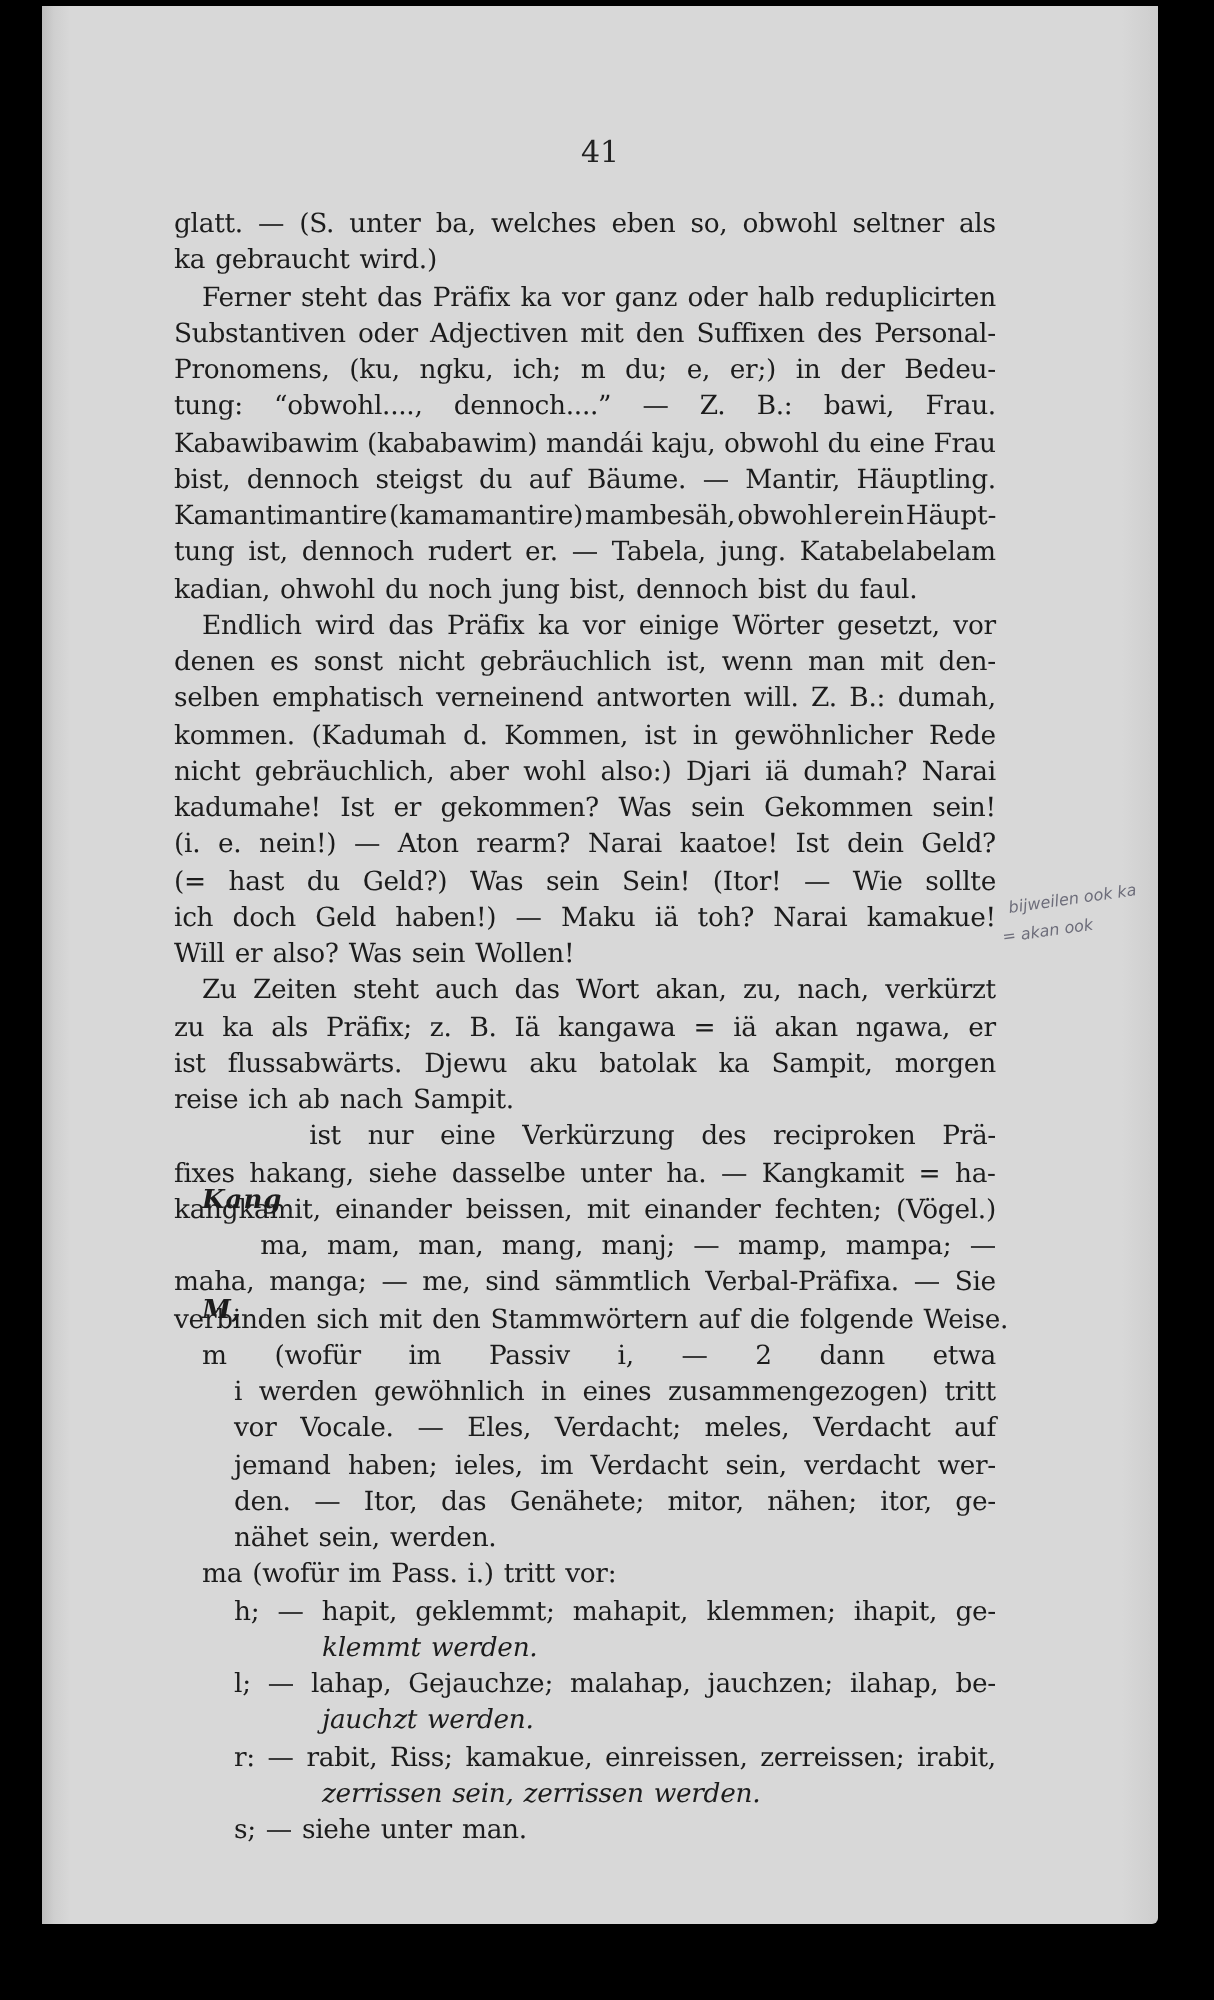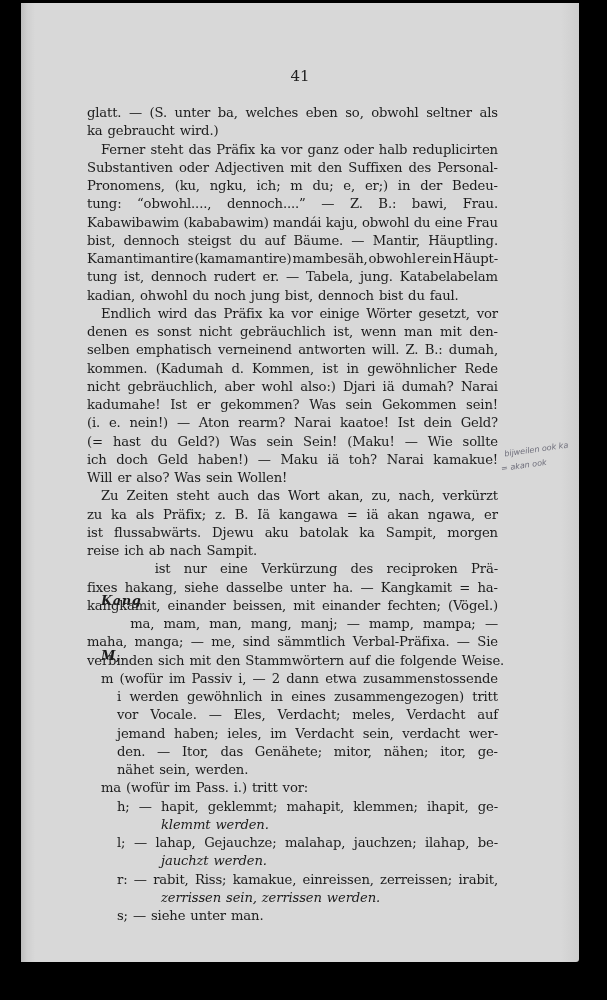--- a/index.html
+++ b/index.html
@@ -235,21 +235,21 @@
         <span class="w">Geld?</span>
       </div>
       <div class="line">
         <span class="w">(=</span>
         <span class="w">hast</span>
         <span class="w">du</span>
         <span class="w">Geld?)</span>
         <span class="w">Was</span>
         <span class="w">sein</span>
         <span class="w">Sein!</span>
-        <span class="w">(Maku!</span>
+        <span class="w">(Itor!</span>
         <span class="w">—</span>
         <span class="w">Wie</span>
         <span class="w">sollte</span>
       </div>
       <div class="line">
         <span class="w">ich</span>
         <span class="w">doch</span>
         <span class="w">Geld</span>
         <span class="w">haben!)</span>
         <span class="w">—</span>
@@ -379,21 +379,20 @@
       <div class="line ind1">
         <span class="w">m</span>
         <span class="w">(wofür</span>
         <span class="w">im</span>
         <span class="w">Passiv</span>
         <span class="w">i,</span>
         <span class="w">—</span>
         <span class="w">2</span>
         <span class="w">dann</span>
         <span class="w">etwa</span>
-        <span class="w">zusammenstossende</span>
       </div>
       <div class="line ind2">
         <span class="w">i</span>
         <span class="w">werden</span>
         <span class="w">gewöhnlich</span>
         <span class="w">in</span>
         <span class="w">eines</span>
         <span class="w">zusammengezogen)</span>
         <span class="w">tritt</span>
       </div>

